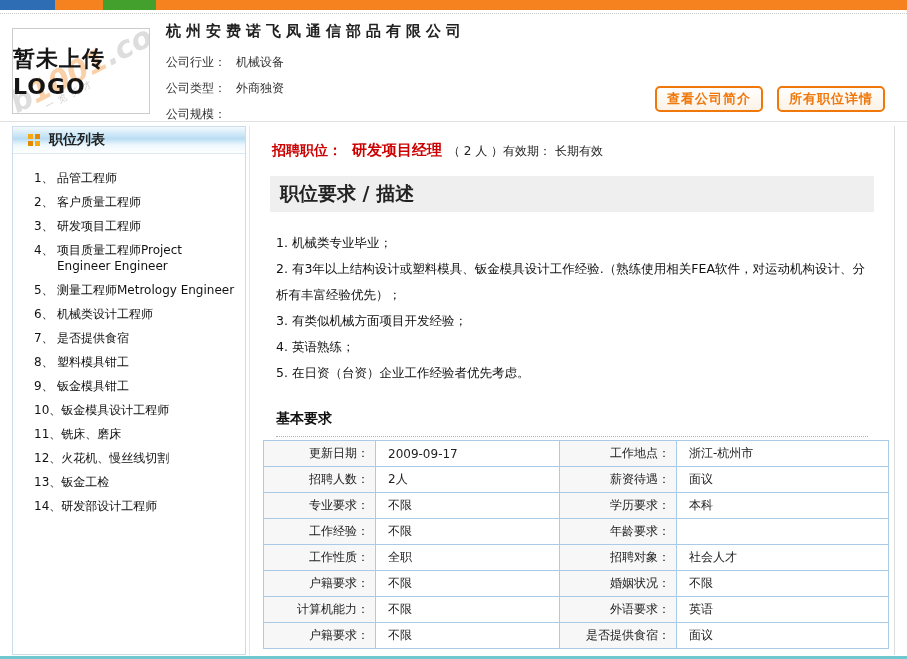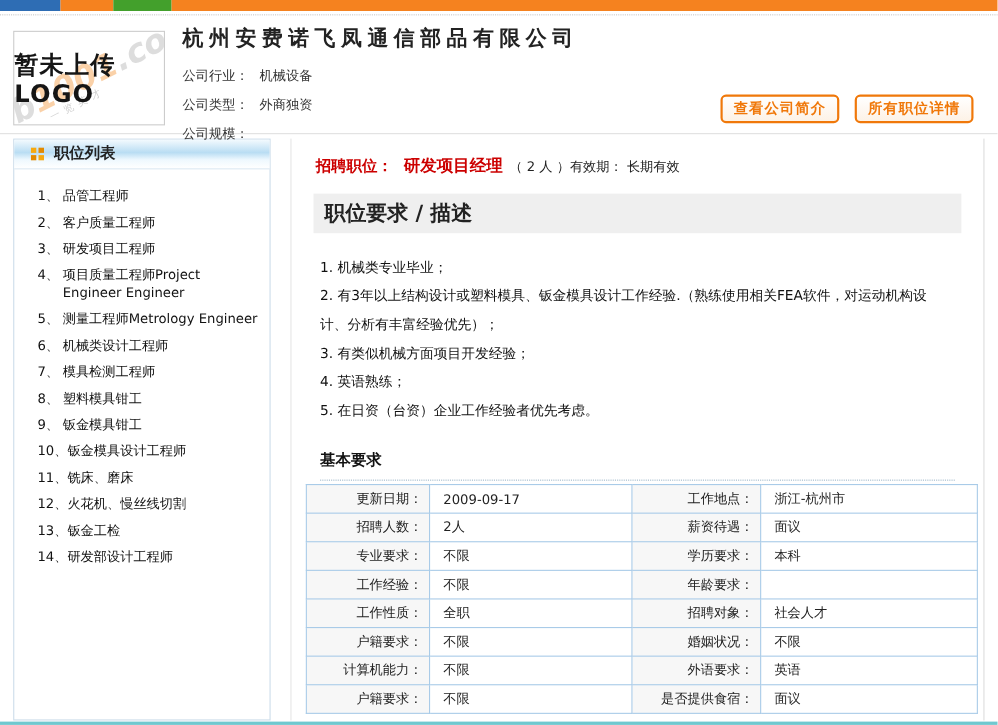--- a/index.html
+++ b/index.html
@@ -21,30 +21,30 @@
   .logo-box { position:relative; width:138px; height:86px; margin-top:8px;
               border:1px solid #ccc; background:#fff; overflow:hidden; flex:0 0 auto; }
   .watermark { position:absolute; top:48%; left:50%; transform:translate(-50%,-50%) rotate(-27deg);
                font-size:30px; font-weight:bold; font-style:italic; opacity:.5; white-space:nowrap; }
   .wm-gray { color:#bcbcbc; } .wm-orange { color:var(--wm-orange); }
   .wm-sub { position:absolute; left:22%; top:70%; transform:rotate(-27deg);
             font-size:9px; color:#c4c4c4; letter-spacing:5px; opacity:.8; }
   .logo-text { position:absolute; inset:0; display:flex; align-items:center; justify-content:center;
                font-size:22px; font-weight:bold; color:#151515; letter-spacing:1px; }
   .company { margin-left:16px; padding-top:2px; }
-  .company-name { font-size:19px; font-weight:bold; color:#222; letter-spacing:5px; margin-bottom:8px;text-align:right; }
+  .company-name { font-size:15px; font-weight:bold; color:#222; letter-spacing:5px; margin-bottom:8px;text-align:right; }
   .company-field { font-size:12px; color:#333; line-height:26px; }
   .company-field .val { margin-left:10px; }
   .header-buttons { position:absolute; right:22px; bottom:9px; display:flex; gap:14px; }
   .obtn { display:inline-block; border:2px solid var(--accent); border-radius:5px; color:var(--accent);
           background:linear-gradient(#ffffff,#fdf2e6); font-size:13px; font-weight:bold;
           padding:2px 10px; letter-spacing:1px; cursor:pointer; font-family:inherit; }
 
   
-  .content { display:flex; align-items:stretch; padding:4px 12px 0 12px; gap:18px; height:533px; }
+  .content { display:flex; align-items:stretch; padding:4px 12px 0 12px; gap:3px; height:533px; }
 
   .sidebar { width:234px; flex:0 0 auto; border:1px solid #ccdcea; background:#fff; }
   .sb-header { height:27px; display:flex; align-items:center; gap:9px; padding-left:15px;
                background:linear-gradient(#f3fafe 0%, #b9ddf3 45%, #eef8fe 70%, #ffffff 100%);
                border-bottom:1px solid #dce9f3; font-size:14px; font-weight:bold; color:#222; }
   .sb-list { list-style:none; padding:12px 4px 0 0; }
   .sb-item { display:flex; font-size:12px; line-height:16px; padding:4px 0; cursor:pointer; color:#111; }
   .sb-item .num { flex:0 0 44px; padding-left:21px; }
   .sb-item .lbl { flex:1; padding-right:4px; }
   .sb-item.active { color:#e00000; }
@@ -136,21 +136,21 @@
       <li class="sb-item">
           <span class="num">5、</span>
           <span class="lbl">测量工程师Metrology Engineer</span>
         </li>
       <li class="sb-item">
           <span class="num">6、</span>
           <span class="lbl">机械类设计工程师</span>
         </li>
       <li class="sb-item">
           <span class="num">7、</span>
-          <span class="lbl">模具检测工程师</span>
+          <span class="lbl">是否提供食宿</span>
         </li>
       <li class="sb-item">
           <span class="num">8、</span>
           <span class="lbl">塑料模具钳工</span>
         </li>
       <li class="sb-item">
           <span class="num">9、</span>
           <span class="lbl">钣金模具钳工</span>
         </li>
       <li class="sb-item">

